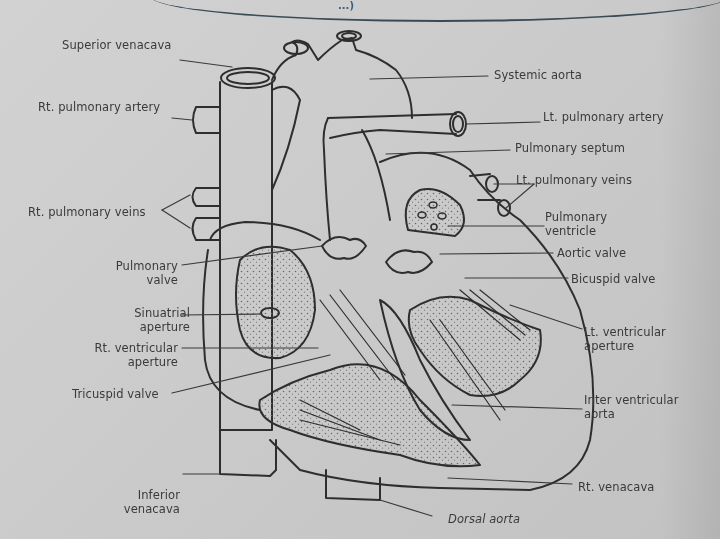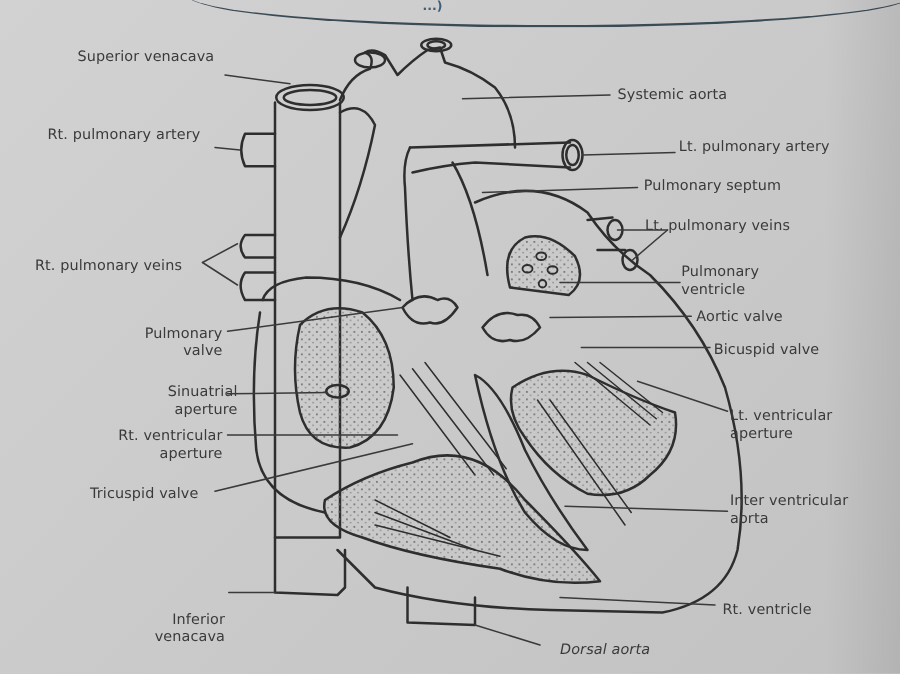--- a/index.html
+++ b/index.html
@@ -182,15 +182,15 @@
   <div class="lbl" style="left:557px; top:246px;">Aortic valve</div>
   <div class="lbl" style="left:571px; top:272px;">Bicuspid valve</div>
   <div class="lbl" style="left:584px; top:325px;">
     <span>Lt. ventricular</span>
     <span>aperture</span>
   </div>
   <div class="lbl" style="left:584px; top:393px;">
     <span>Inter ventricular</span>
     <span>aorta</span>
   </div>
-  <div class="lbl" style="left:578px; top:480px;">Rt. ventricle</div>
+  <div class="lbl" style="left:578px; top:480px;">Rt. venacava</div>
   <div class="lbl" style="left:448px; top:512px;font-style:italic;">Dorsal aorta</div>
 </div>
 
 </body></html>

